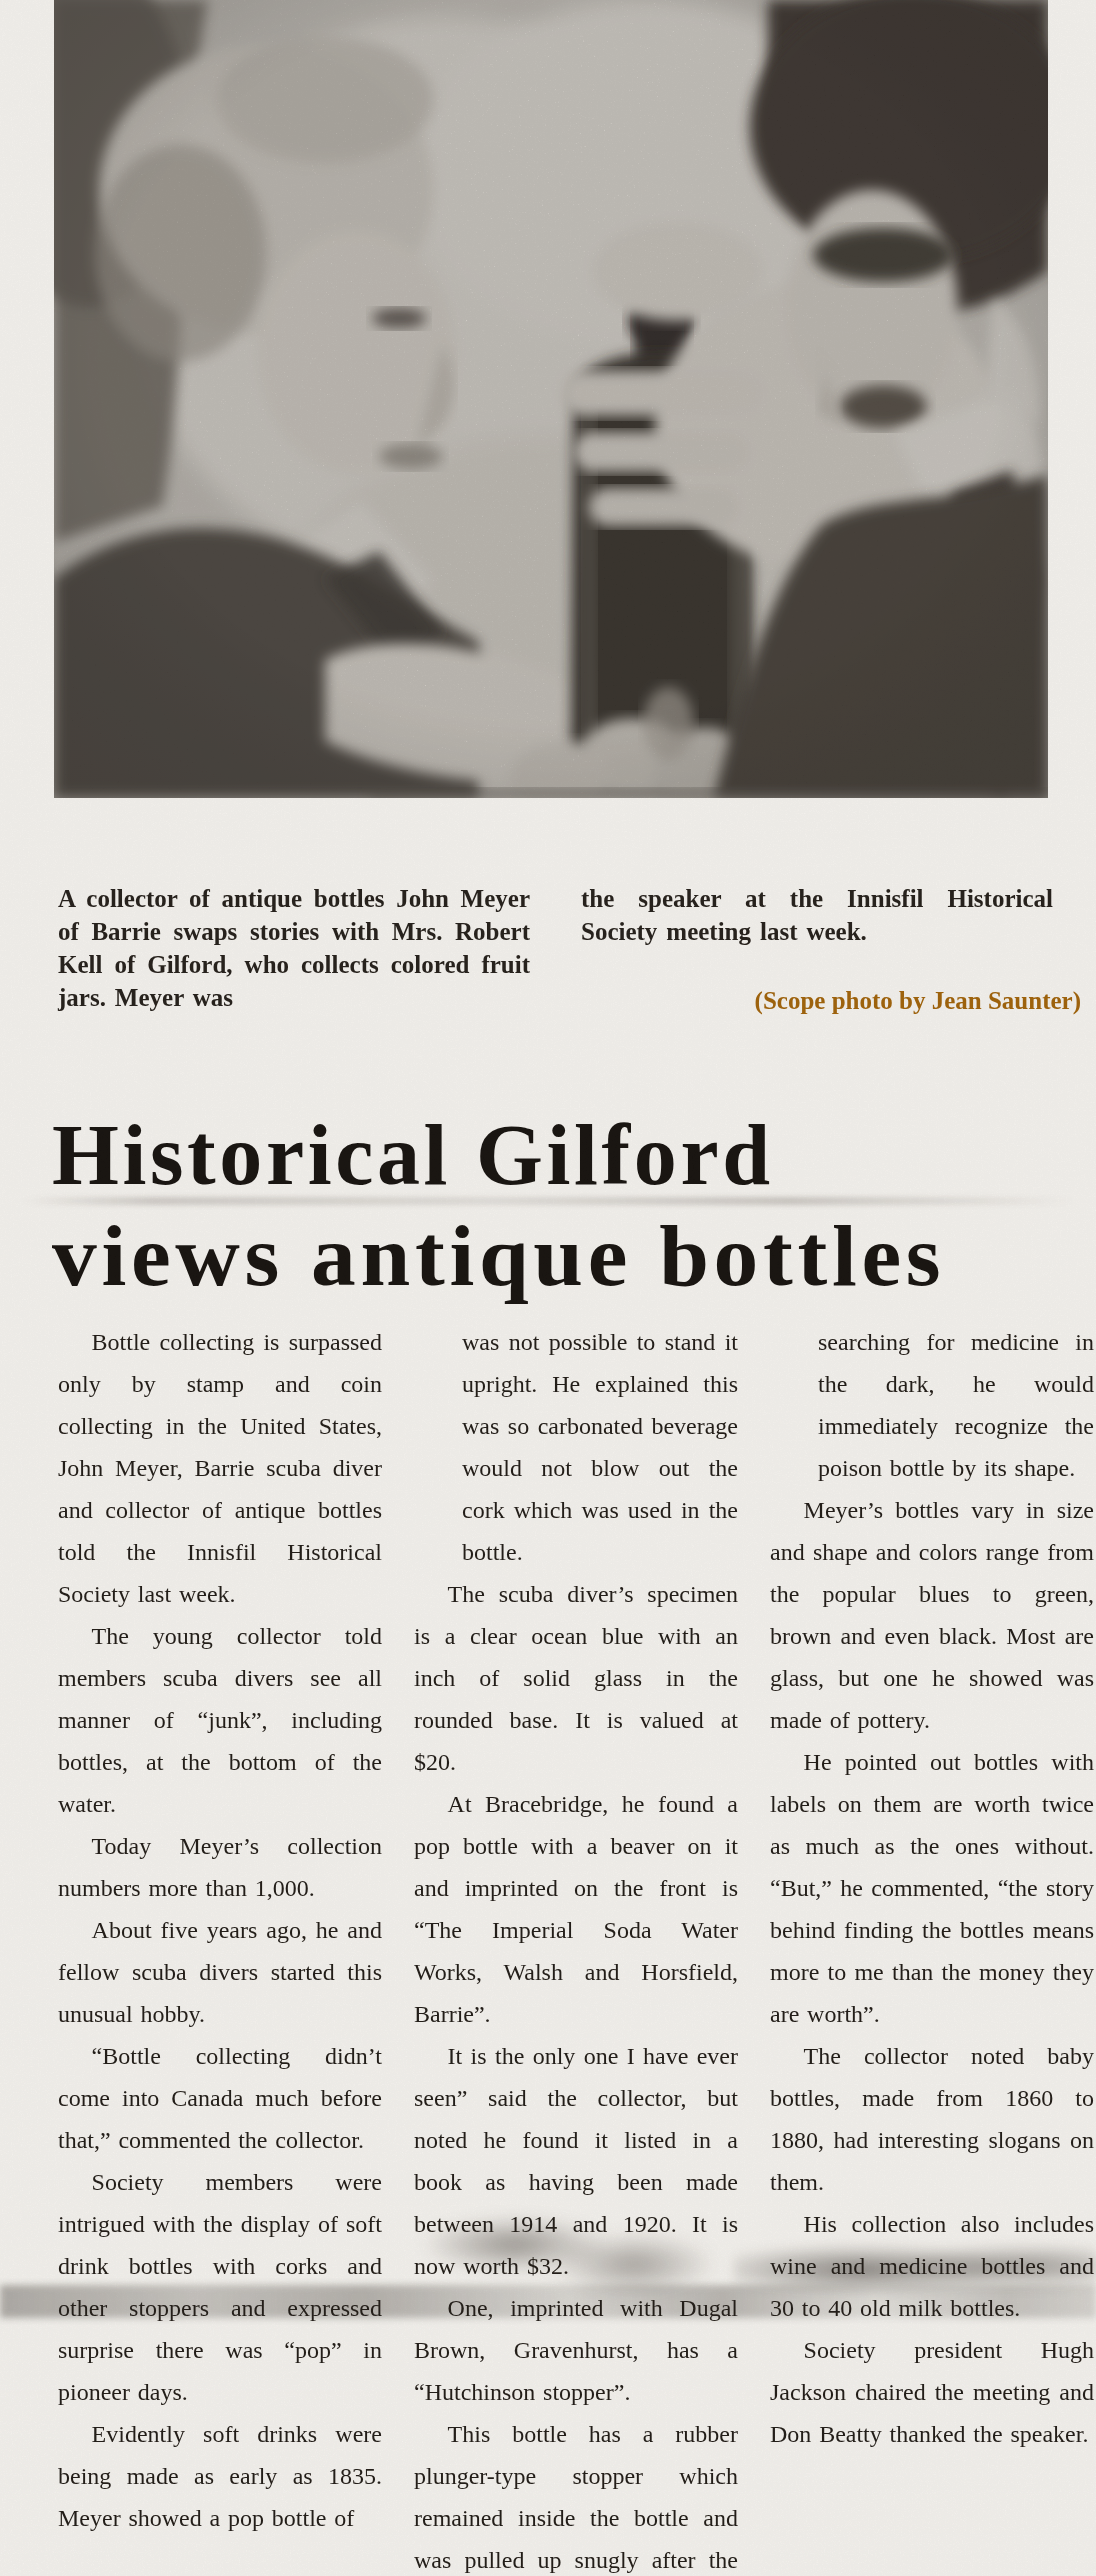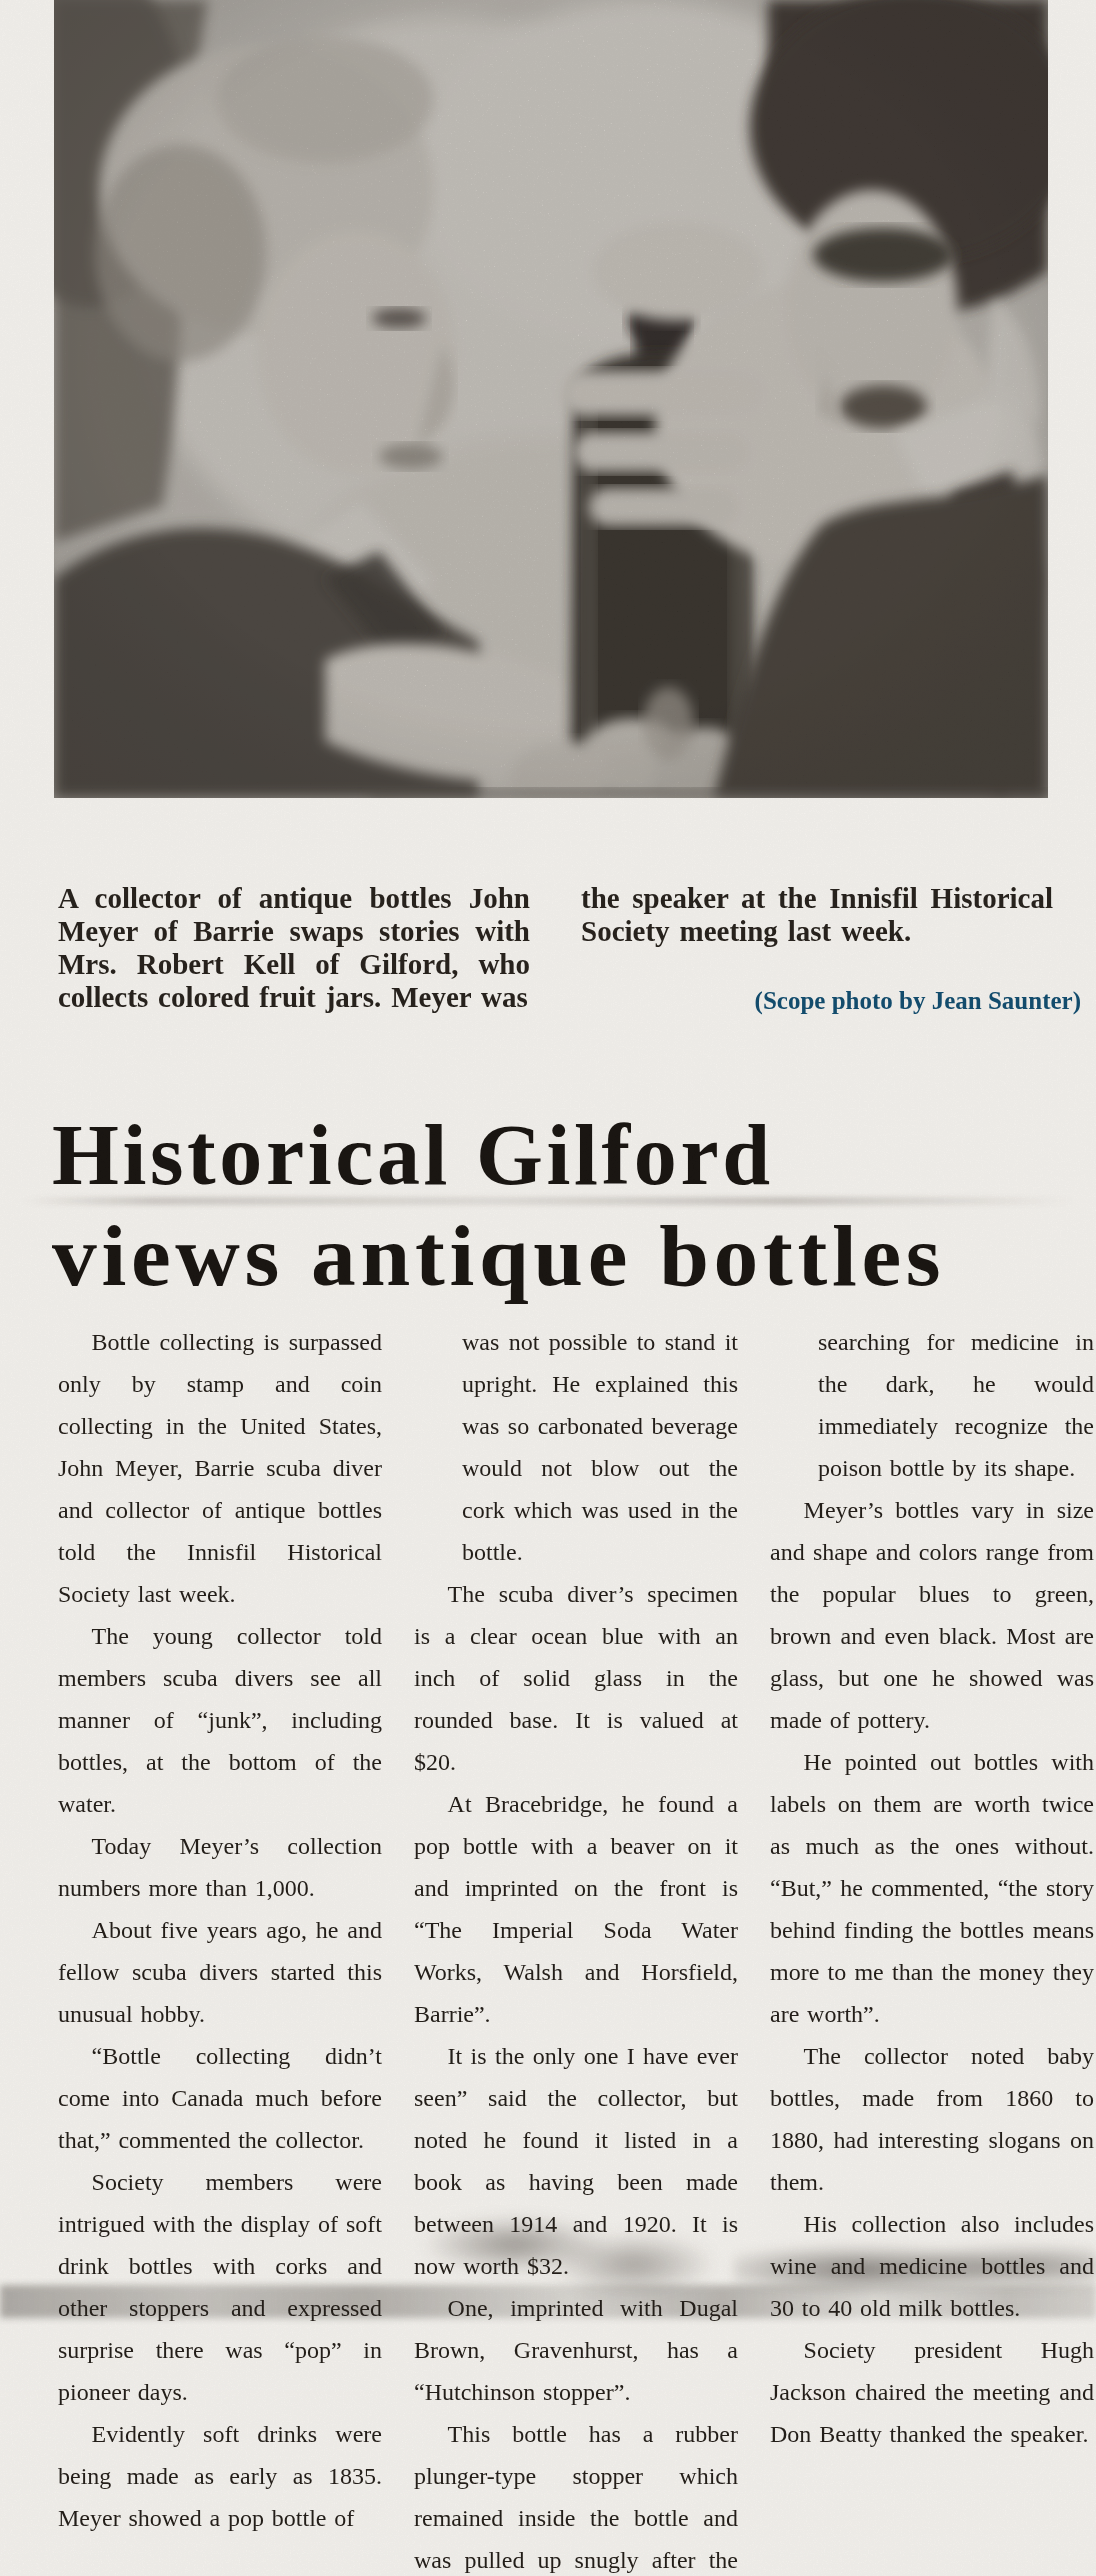--- a/index.html
+++ b/index.html
@@ -21,31 +21,31 @@
   
   .caption-title{
     position:absolute;left:0;top:814px;width:1096px;
     text-align:center;
     font-size:49px;font-weight:bold;font-style:italic;
     letter-spacing:0.9px;
     color:#171310;
   }
   .caption-col{
     position:absolute;top:882px;width:472px;
-    font-size:29px;font-weight:bold;line-height:33px;
+    font-size:25px;font-weight:bold;line-height:33px;
     text-align:justify;word-spacing:2.7px;
     color:#221d18;
   }
   .caption-col.left{left:58px;}
   .caption-col.right{left:581px;}
   .photo-credit{
     position:absolute;left:560px;top:987px;width:521px;
     text-align:right;
     font-size:25px;font-weight:bold;
-    color:#0c4a6e;
+    color:#a16207;
   }
   
   .headline{
     position:absolute;left:52px;top:1105px;width:1021px;
     font-weight:bold;line-height:101px;
     color:#14100d;
     margin:0;
   }
   .headline .hl1{display:block;font-size:86px;letter-spacing:3.6px;}
   .headline .hl2{display:block;font-size:86px;letter-spacing:4.5px;transform:scaleX(1.04);transform-origin:left;}

